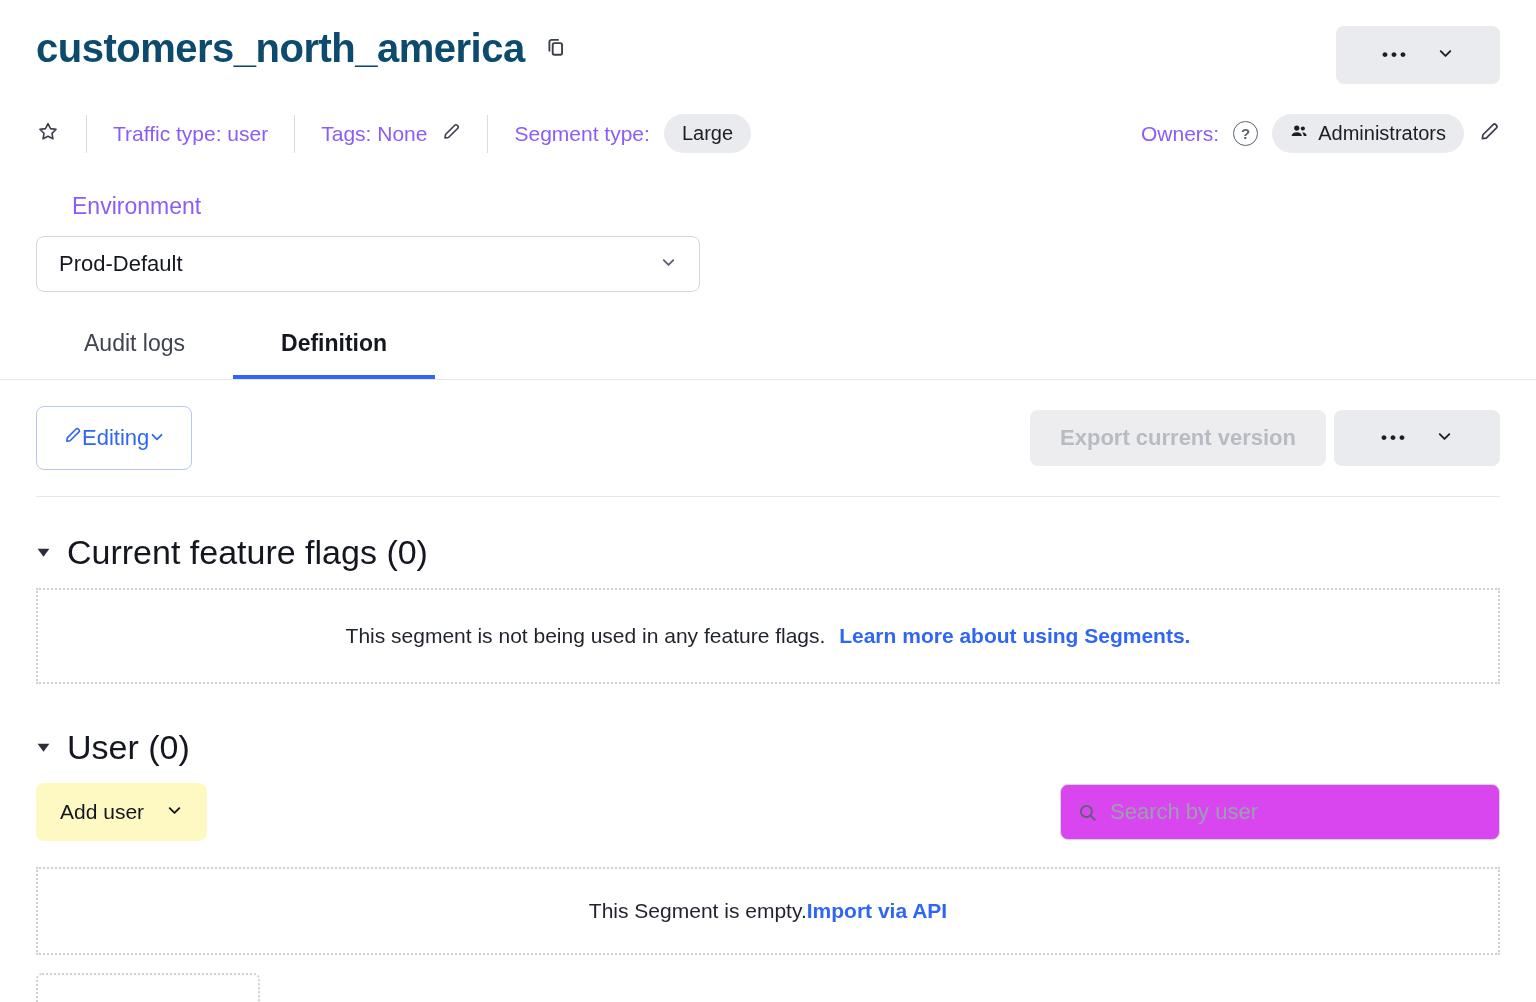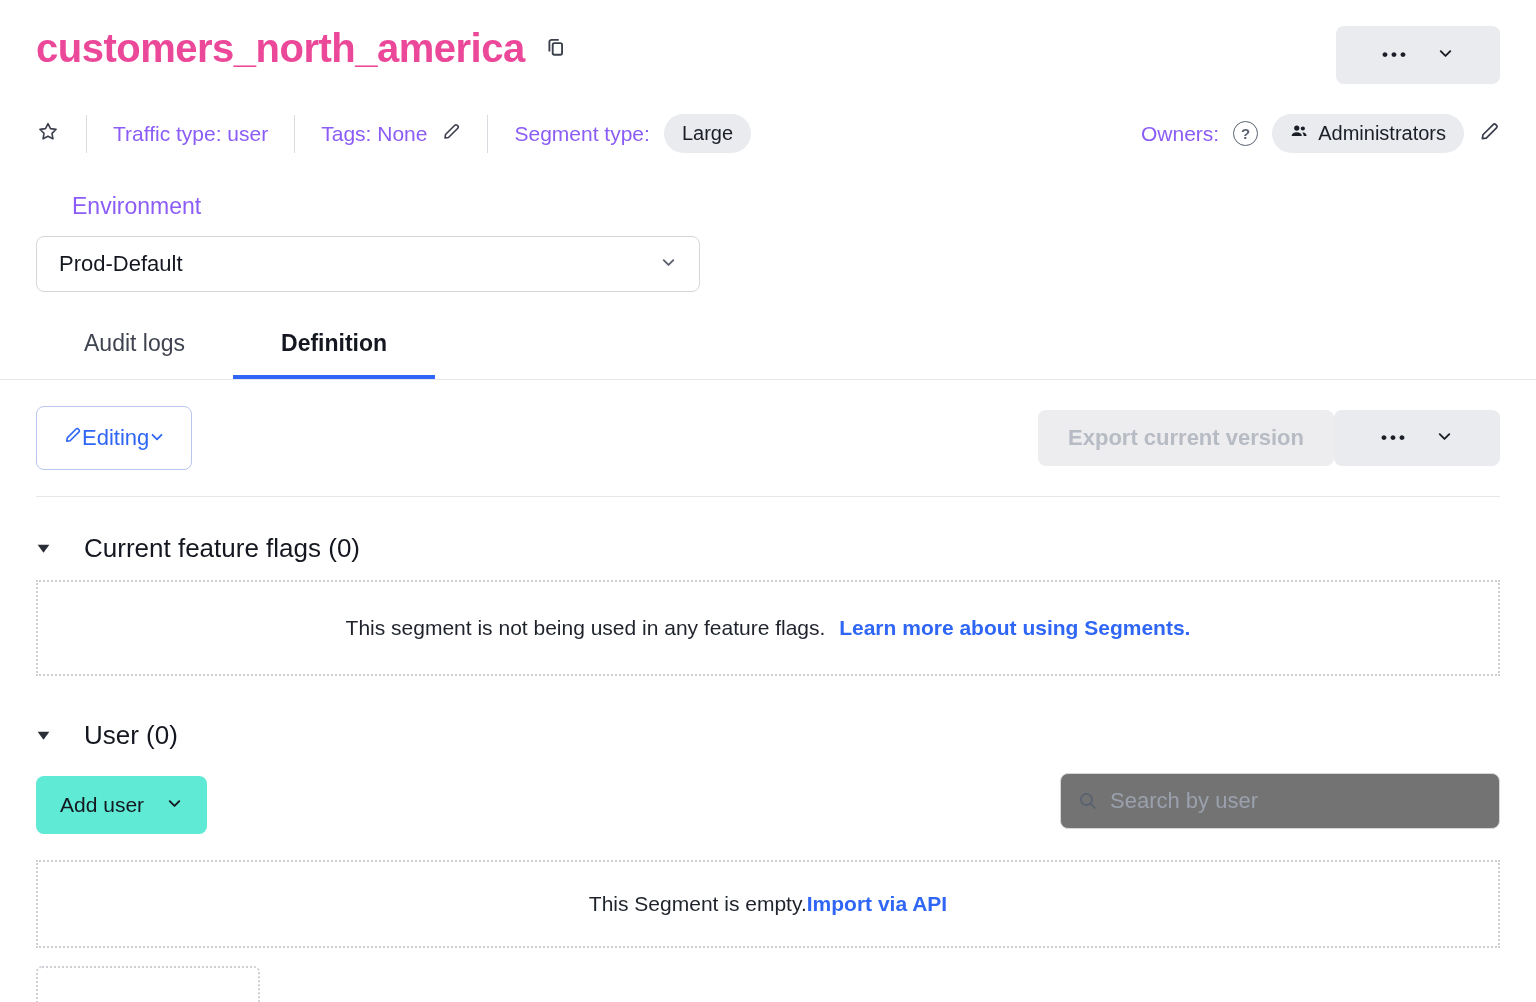--- a/index.html
+++ b/index.html
@@ -8,21 +8,21 @@
     font-family: "Liberation Sans", sans-serif;
     background: #ffffff;
     color: #14171f;
     overflow: hidden;
   }
   .page { padding: 26px 36px 0; }
 
   
   .header-row { display: flex; align-items: flex-start; justify-content: space-between; }
   .title-wrap { display: flex; align-items: center; gap: 20px; }
-  .page-title { font-size: 40px; font-weight: 700; color: #ec4899; letter-spacing: -0.5px; }
+  .page-title { font-size: 40px; font-weight: 700; color: #0c4a6e; letter-spacing: -0.5px; }
   .icon-btn { background: none; border: none; color: #3a3f4b; cursor: pointer; display: inline-flex; align-items: center; }
   .btn-gray-more {
     width: 164px; height: 58px; background: #e9ebee; border: none; border-radius: 8px;
     display: flex; align-items: center; justify-content: center; gap: 28px; cursor: pointer; color: #1b1e26;
   }
   .ellipsis { font-size: 17px; font-weight: 700; letter-spacing: 3px; color: #1b1e26; }
   .description { margin-top: 14px; font-size: 23px; color: #9aa1ad; cursor: text; }
 
   
   .meta-row { margin-top: 30px; display: flex; align-items: center; }
@@ -55,51 +55,51 @@
   .tab { padding: 0 48px 18px; font-size: 23px; color: #3f4450; font-weight: 500; border-bottom: 4px solid transparent; cursor: pointer; }
   .tab.active { font-weight: 700; color: #14171f; border-bottom-color: var(--accent); }
 
   
   .toolbar { margin-top: 26px; display: flex; align-items: center; justify-content: space-between; }
   .btn-editing {
     display: inline-flex; align-items: center; height: 64px; padding: 0 26px;
     border: 1px solid #b9c6ef; border-radius: 8px; background: #fff; color: var(--accent);
     font-size: 22px; font-weight: 500; font-family: "Liberation Sans", sans-serif; cursor: pointer;
   }
-  .toolbar-right { display: flex; align-items: flex-start; gap: 0; }
+  .toolbar-right { display: flex; align-items: flex-start; gap: 8px; }
   .btn-export {
     height: 56px; padding: 0 30px; background: #ededf0; border: none; border-radius: 8px;
     color: #b7bbc3; font-size: 22px; font-weight: 600; font-family: "Liberation Sans", sans-serif; cursor: pointer;
   }
   .btn-gray-more.small { height: 56px; width: 166px; }
 
   .h-div { margin-top: 26px; height: 1px; background: #e6e8eb; }
 
   
   .section { margin-top: 36px; }
   .section-header { display: flex; align-items: center; gap: 16px; cursor: pointer; }
-  .section-title { font-size: 26px; font-weight: 500; color: #14171f; margin-left: 17px; }
+  .section-title { font-size: 34px; font-weight: 500; color: #14171f; }
   .tri { color: #2a2e38; display: inline-flex; }
   .dotted-box {
     margin-top: 16px; border: 2px dotted #cdd0d5; padding: 34px 20px; text-align: center;
     font-size: 21px; color: #1f232c;
   }
   .empty-link { color: var(--accent); font-weight: 700; cursor: pointer; text-decoration: none; }
   .gap-left { margin-left: 8px; }
 
   
   .user-controls { margin-top: 16px; display: flex; align-items: center; justify-content: space-between; }
   .btn-add-user {
-    height: 58px; padding: 0 24px; background: #5eead4; border: none; border-radius: 8px;
+    height: 58px; padding: 0 24px; background: #fef9c3; border: none; border-radius: 8px;
     display: inline-flex; align-items: center; gap: 22px; font-size: 21px; font-weight: 500;
-    color: #14171f; font-family: "Liberation Sans", sans-serif; cursor: pointer; margin-top: 9px;
+    color: #14171f; font-family: "Liberation Sans", sans-serif; cursor: pointer;
   }
   .search-box {
     width: 440px; height: 56px; border: 1px solid #d4d7dc; border-radius: 8px;
-    display: flex; align-items: center; gap: 12px; padding: 0 16px; background: #737373;
+    display: flex; align-items: center; gap: 12px; padding: 0 16px; background: #d946ef;
   }
   .search-box .sicon { color: #5a6270; display: inline-flex; }
   .search-box input {
     border: none; outline: none; flex: 1; font-size: 22px; color: #14171f;
     font-family: "Liberation Sans", sans-serif; background: transparent;
   }
   .search-box input::placeholder { color: #9aa1ad; }
 
   .dotted-box.second { margin-top: 26px; padding: 30px 20px; }
   .partial-box { margin-top: 18px; width: 224px; height: 64px; border: 2px dotted #cdd0d5; border-radius: 6px; }

